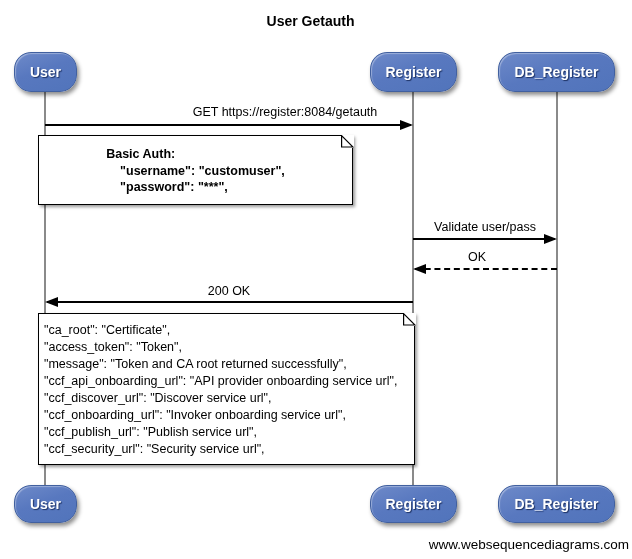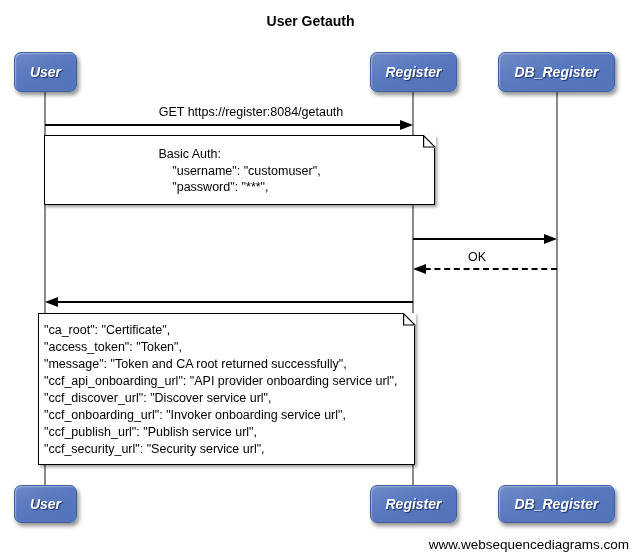--- a/index.html
+++ b/index.html
@@ -8,27 +8,26 @@
     font-family:"Liberation Sans", sans-serif; color:#000; overflow:hidden;
   }
   .title {
     position:absolute; left:0; right:11px; top:13px; text-align:center;
     font-size:14px; font-weight:bold; color:#000;
   }
   
   .actor {
     position:absolute; box-sizing:border-box;
     background:linear-gradient(160deg,#6e8ac9 0%, #5878bf 45%, #5174bb 100%);
-    border:1px solid #41609f; border-radius:7px;
+    border:1px solid #41609f; border-radius:17px;
     box-shadow: inset 1px 1px 1px rgba(255,255,255,0.35), 2px 3px 4px rgba(0,0,0,0.45);
     color:#fff; font-weight:bold; font-size:14px;
     display:flex; align-items:center; justify-content:center;
     text-shadow:1px 1px 1px rgba(25,45,95,0.95);
     z-index:5;
-    font-style:italic;
   }
   
   .lifeline { position:absolute; width:2px; background:#8a8a8a; z-index:1; }
   
   .msg-line { position:absolute; height:0; border-top:2px solid #000; z-index:2; }
   .msg-line.dashed { border-top-style:dashed; }
   .head { position:absolute; width:0; height:0; z-index:3; }
   .head.right { border-top:5px solid transparent; border-bottom:5px solid transparent; border-left:13px solid #000; }
   .head.left  { border-top:5px solid transparent; border-bottom:5px solid transparent; border-right:13px solid #000; }
   .msg-label { position:absolute; font-size:12.5px; text-align:center; z-index:2; white-space:nowrap; }
@@ -51,44 +50,46 @@
 <body>
 
 <div id="canvas">
 
   <div class="title">User Getauth</div>
 
   <div class="lifeline" style="left:44px; top:92px; height:393px;"></div>
   <div class="lifeline" style="left:412px; top:92px; height:393px;"></div>
   <div class="lifeline" style="left:556px; top:92px; height:393px;"></div>
 
-  <div class="msg-label" style="left:45px; width:412px; top:105px;">GET https://register:8084/getauth</div>
+  <div class="msg-label" style="left:45px; width:412px; top:105px;padding-left:34px;">GET https://register:8084/getauth</div>
   <div class="msg-line" style="left:45px; top:124px; width:366px;"></div>
   <div class="head right" style="left:400px; top:120px;"></div>
 
-  <div class="note note-auth" style="left:44px; top:135px; width:391px; height:70px;">
+  <div class="note note-auth" style="left:38px; top:135px; width:315px; height:70px;font-weight:bold;">
     <div class="fold">
       <svg width="13" height="13" viewBox="0 0 13 13">
           <path d="M0.6,0.6 L12,12 L0.6,12 Z" fill="#ffffff" stroke="#000000" stroke-width="1.2"></path>
         </svg>
     </div>
     <div class="ncontent">
       <div class="nline">Basic Auth:</div>
       <div class="nline">    "username": "customuser",</div>
       <div class="nline">    "password": "***",</div>
     </div>
   </div>
 
+  <div class="msg-label" style="left:413px; width:144px; top:220px;">Validate user/pass</div>
   <div class="msg-line" style="left:413px; top:238px; width:142px;"></div>
   <div class="head right" style="left:544px; top:234px;"></div>
 
   <div class="msg-label" style="left:413px; width:128px; top:250px;">OK</div>
   <div class="msg-line dashed" style="left:415px; top:268px; width:142px;"></div>
   <div class="head left" style="left:413px; top:264px;"></div>
 
+  <div class="msg-label" style="left:45px; width:368px; top:284px;">200 OK</div>
   <div class="msg-line" style="left:47px; top:301px; width:366px;"></div>
   <div class="head left" style="left:45px; top:297px;"></div>
 
   <div class="note note-resp" style="left:38px; top:313px; width:377px; height:152px;">
     <div class="fold">
       <svg width="13" height="13" viewBox="0 0 13 13">
           <path d="M0.6,0.6 L12,12 L0.6,12 Z" fill="#ffffff" stroke="#000000" stroke-width="1.2"></path>
         </svg>
     </div>
     <div class="nline">"ca_root": "Certificate",</div>

